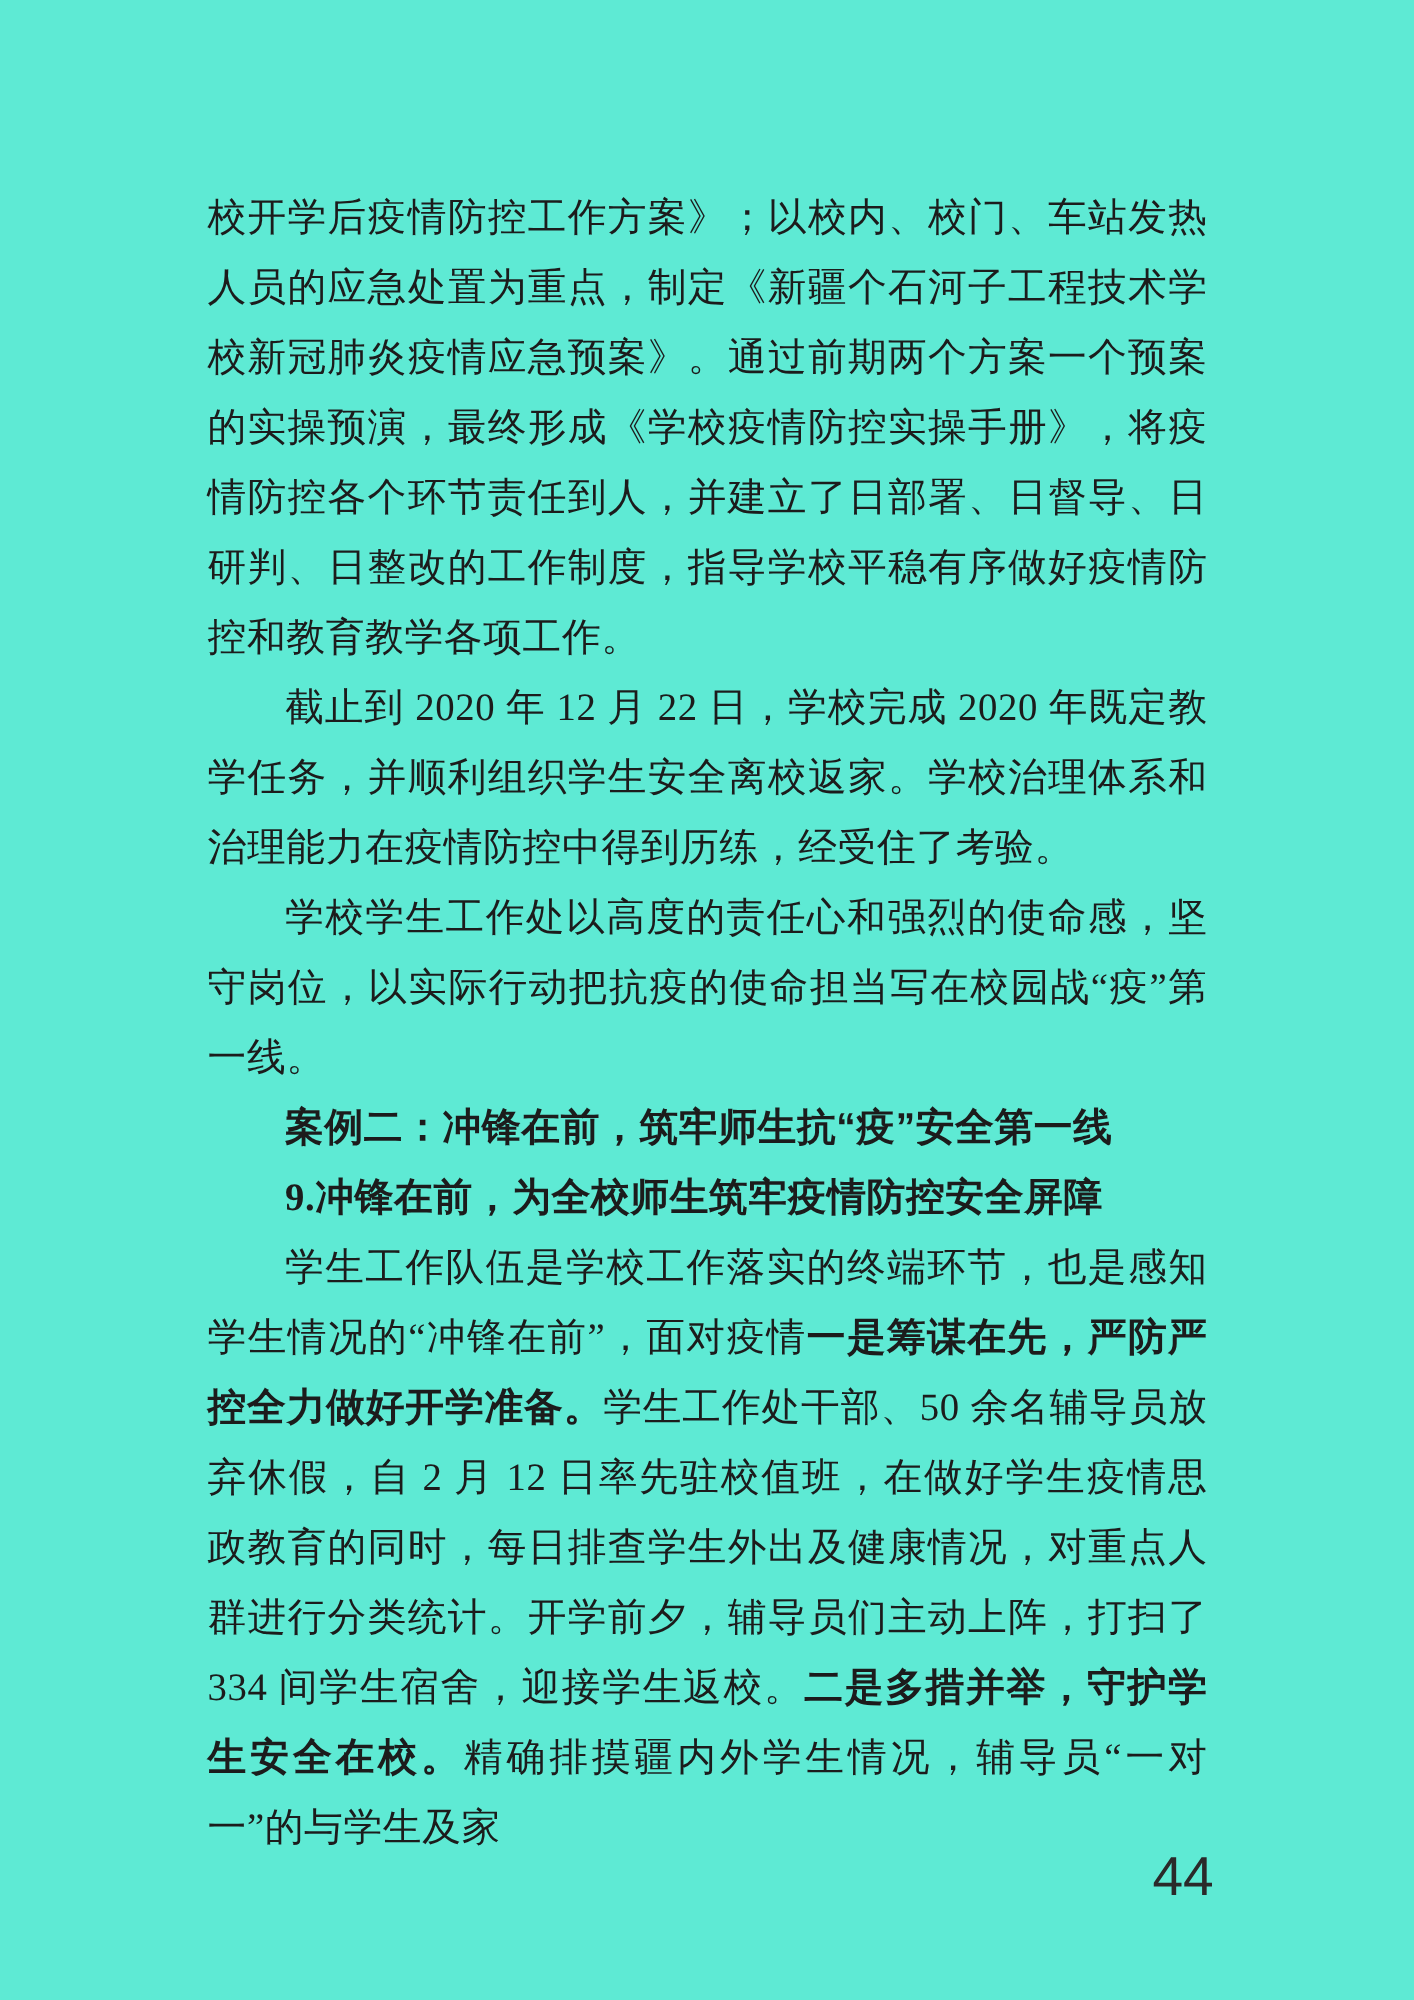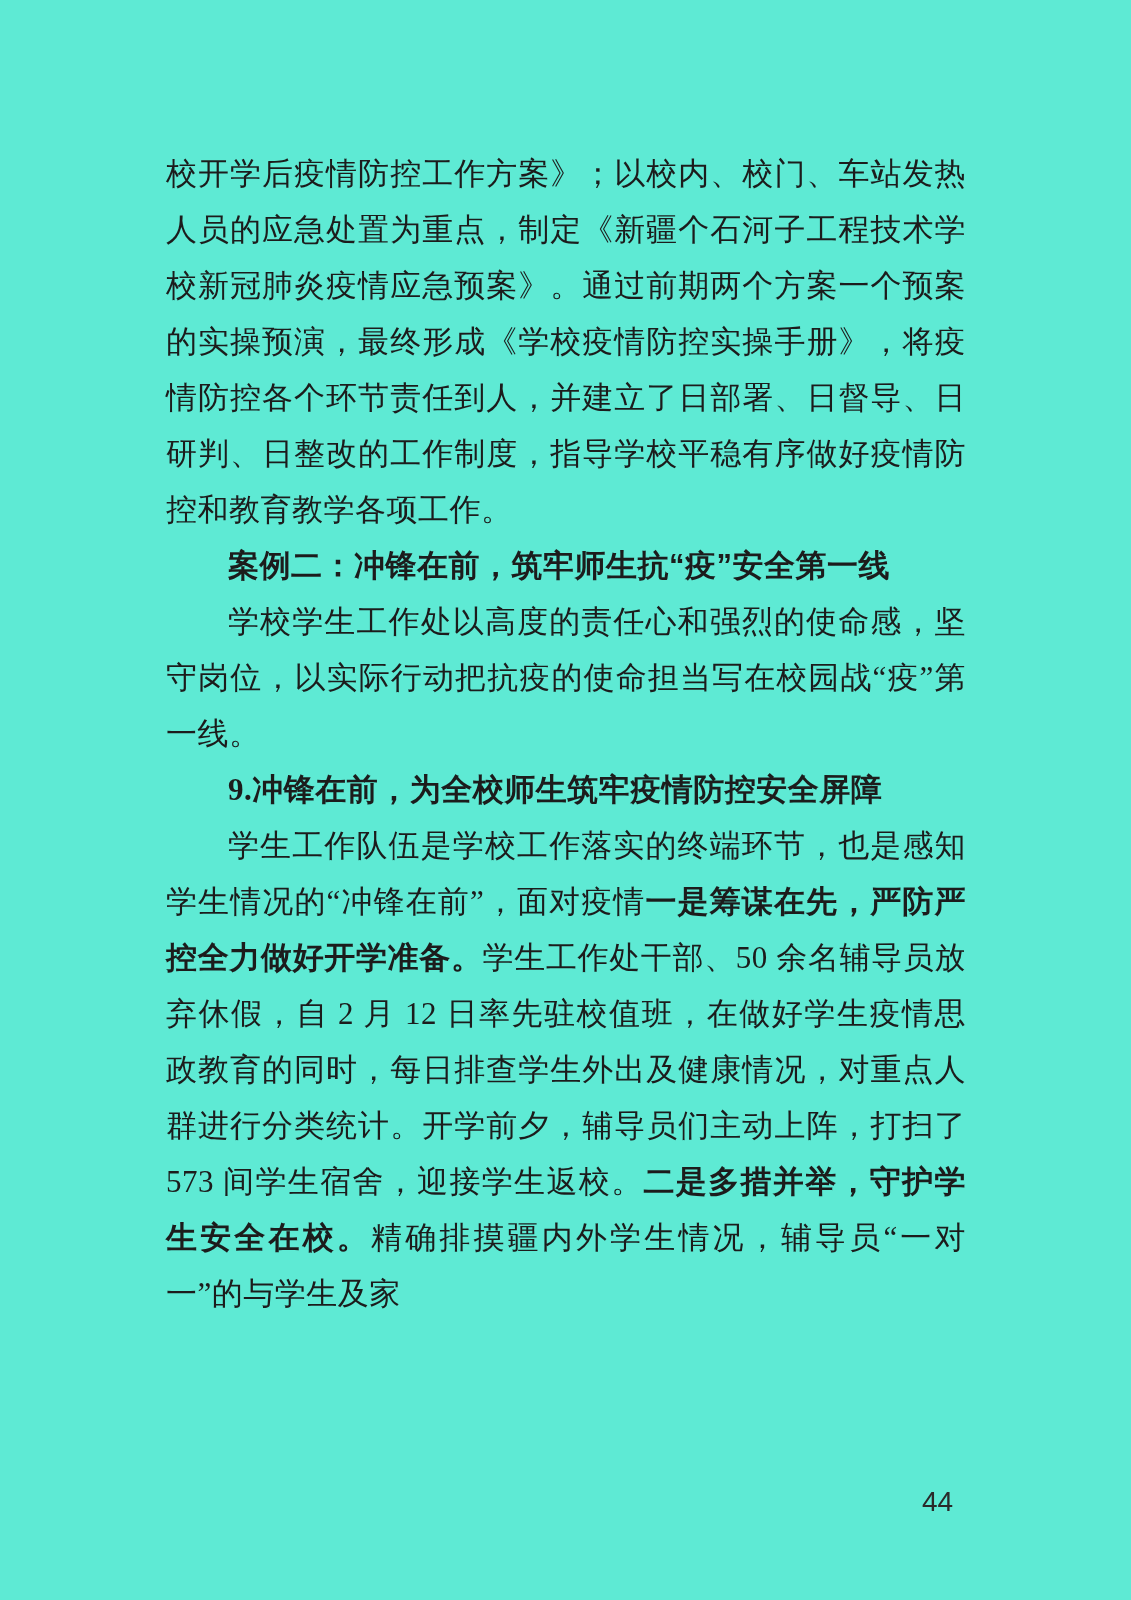--- a/index.html
+++ b/index.html
@@ -44,31 +44,32 @@
   }
   .bold {
     font-weight: 700;
   }
   .page-number {
     position: absolute;
     left: 922px;
     top: 1482px;
     width: 60px;
     font-family: "Liberation Sans", "DejaVu Sans", sans-serif;
-    font-size: 28px;
+    font-size: 44px;
     line-height: 40px;
     color: #2a2a2a;
     text-align: left;
   }
 </style>
 </head>
 <body>
 
 <div class="page">
   <div class="doc-body">
       <p class="block p"><span>校开学后疫情防控工作方案》；以校内、校门、车站发热人员的应急处置为重点，制定《新疆个石河子工程技术学校新冠肺炎疫情应急预案》。通过前期两个方案一个预案的实操预演，最终形成《学校疫情防控实操手册》，将疫情防控各个环节责任到人，并建立了日部署、日督导、日研判、日整改的工作制度，指导学校平稳有序做好疫情防控和教育教学各项工作。</span></p>
+      <p class="block p indent"><span>截止到 2020 年 12 月 22 日，学校完成 2020 年既定教学任务，并顺利组织学生安全离校返家。学校治理体系和治理能力在疫情防控中得到历练，经受住了考验。</span></p>
+      <p class="block p indent"><span>学校学生工作处以高度的责任心和强烈的使命感，坚守岗位，以实际行动把抗疫的使命担当写在校园战“疫”第一线。</span></p>
       <p class="block h indent"><span class="bold">案例二：冲锋在前，筑牢师生抗“疫”安全第一线</span></p>
-      <p class="block p indent"><span>学校学生工作处以高度的责任心和强烈的使命感，坚守岗位，以实际行动把抗疫的使命担当写在校园战“疫”第一线。</span></p>
       <p class="block h2 indent"><span class="bold">9.冲锋在前，为全校师生筑牢疫情防控安全屏障</span></p>
-      <p class="block p indent"><span>学生工作队伍是学校工作落实的终端环节，也是感知学生情况的“冲锋在前”，面对疫情</span><span class="bold">一是筹谋在先，严防严控全力做好开学准备。</span><span>学生工作处干部、50 余名辅导员放弃休假，自 2 月 12 日率先驻校值班，在做好学生疫情思政教育的同时，每日排查学生外出及健康情况，对重点人群进行分类统计。开学前夕，辅导员们主动上阵，打扫了 573 间学生宿舍，迎接学生返校。</span><span class="bold">二是多措并举，守护学生安全在校。</span><span>精确排摸疆内外学生情况，辅导员“一对一”的与学生及家</span></p>
+      <p class="block p indent"><span>学生工作队伍是学校工作落实的终端环节，也是感知学生情况的“冲锋在前”，面对疫情</span><span class="bold">一是筹谋在先，严防严控全力做好开学准备。</span><span>学生工作处干部、50 余名辅导员放弃休假，自 2 月 12 日率先驻校值班，在做好学生疫情思政教育的同时，每日排查学生外出及健康情况，对重点人群进行分类统计。开学前夕，辅导员们主动上阵，打扫了 334 间学生宿舍，迎接学生返校。</span><span class="bold">二是多措并举，守护学生安全在校。</span><span>精确排摸疆内外学生情况，辅导员“一对一”的与学生及家</span></p>
     </div>
   <div class="page-number">44</div>
 </div>
 
 </body></html>

